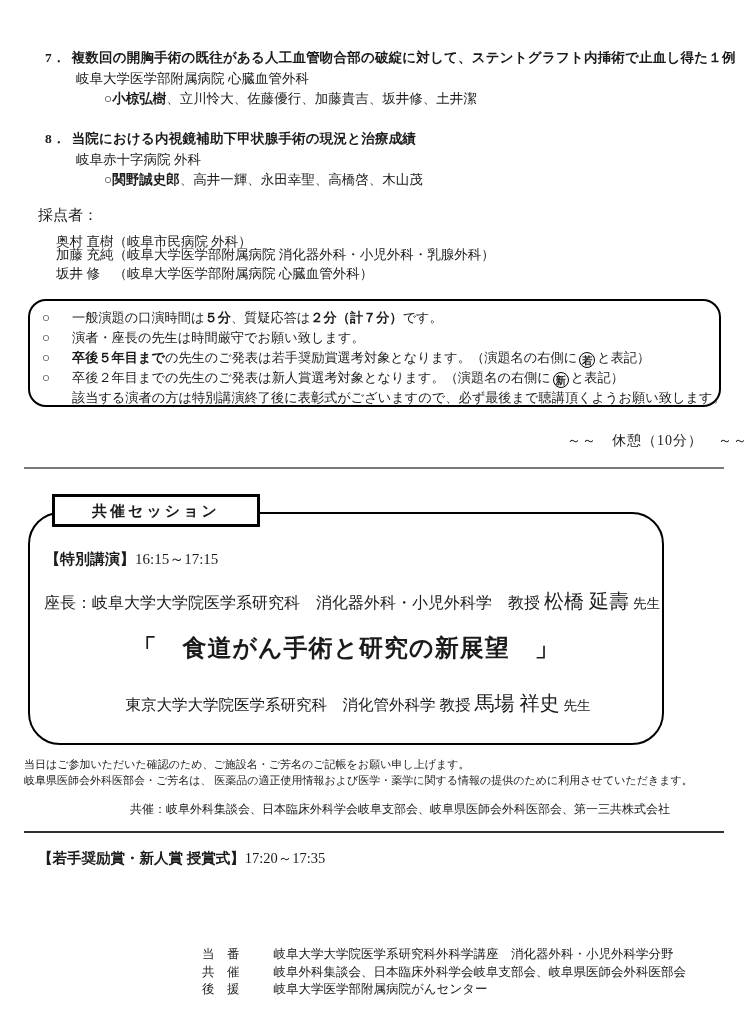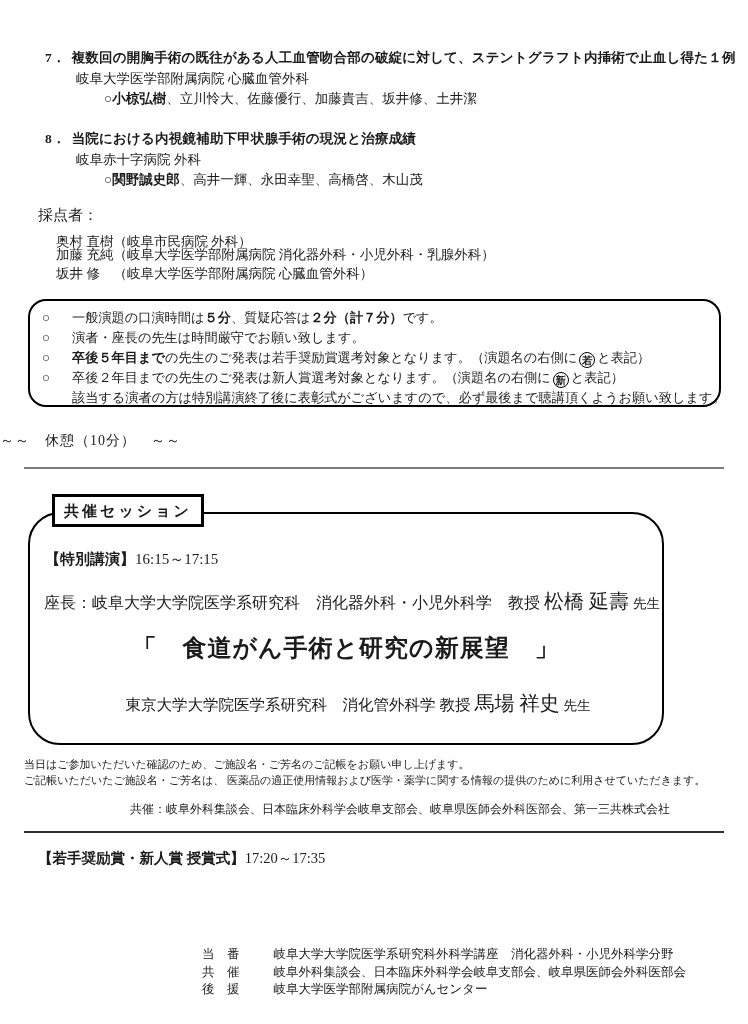--- a/index.html
+++ b/index.html
@@ -28,24 +28,24 @@
   .note-bullet { width:14px; margin-right:16px; flex:0 0 auto; }
   .note-cont { margin-left:30px; line-height:20px; font-size:13.2px; white-space:nowrap; }
   .circled {
     display:inline-block; width:16px; height:16px; line-height:15px;
     border:1px solid #000; border-radius:50%; font-size:10.5px; text-align:center;
     vertical-align:-2px; margin:0 2px; font-weight:bold;
   }
   
   .divider { height:2px; }
   
-  .break-line { width:100%; text-align:left; font-size:14px; letter-spacing:1px; }
+  .break-line { width:100%; text-align:right; font-size:14px; letter-spacing:1px; }
   
   .session-tab {
-    left:52px; top:494px; width:152px; height:33px; z-index:2;
+    left:52px; top:494px; width:208px; height:33px; z-index:2;
     border:3px solid #000; background:#fff; text-align:center;
     font-size:15px; font-weight:bold; line-height:28px; letter-spacing:3px;
   }
   .session-box {
     left:28px; top:512px; width:636px; height:233px; z-index:1;
     border:2.5px solid #000; border-radius:32px; background:#fff;
   }
   .lecture-heading { left:15px; top:36px; font-size:15px; white-space:nowrap; }
   .chair-line { left:14px; top:74px; font-size:16px; white-space:nowrap; }
   .person-name { font-size:20px; font-weight:normal; margin:0 4px; }
@@ -118,21 +118,21 @@
     <div class="abs chair-line">
       <span>座長：岐阜大学大学院医学系研究科　消化器外科・小児外科学　教授</span><span class="person-name">松橋 延壽</span><span class="honorific">先生</span>
     </div>
     <div class="abs lecture-title">「　食道がん手術と研究の新展望　」</div>
     <div class="abs speaker-line">
       <span>東京大学大学院医学系研究科　消化管外科学 教授</span><span class="person-name">馬場 祥史</span><span class="honorific">先生</span>
     </div>
   </div>
 
   <div class="abs reg-note" style="left:24px; top:756px;">当日はご参加いただいた確認のため、ご施設名・ご芳名のご記帳をお願い申し上げます。</div>
-  <div class="abs reg-note" style="left:24px; top:772px;">ご記帳いただいたご施設名・ご芳名は、 医薬品の適正使用情報および医学・薬学に関する情報の提供のために利用させていただきます。</div>
+  <div class="abs reg-note" style="left:24px; top:772px;">岐阜県医師会外科医部会・ご芳名は、 医薬品の適正使用情報および医学・薬学に関する情報の提供のために利用させていただきます。</div>
   <div class="abs cosponsor" style="left:130px; top:801px;">共催：岐阜外科集談会、日本臨床外科学会岐阜支部会、岐阜県医師会外科医部会、第一三共株式会社</div>
 
   <div class="abs divider" style="left:24px; top:831px; width:700px; background:#2f2f2f;"></div>
 
   <div class="abs sched-line" style="left:38px; top:849px;">
     <span class="sched-label">【若手奨励賞・新人賞 授賞式】</span><span>17:20～17:35</span>
   </div>
 
   <div class="abs" style="left:202px; top:946px;">
     <div class="org-row">

